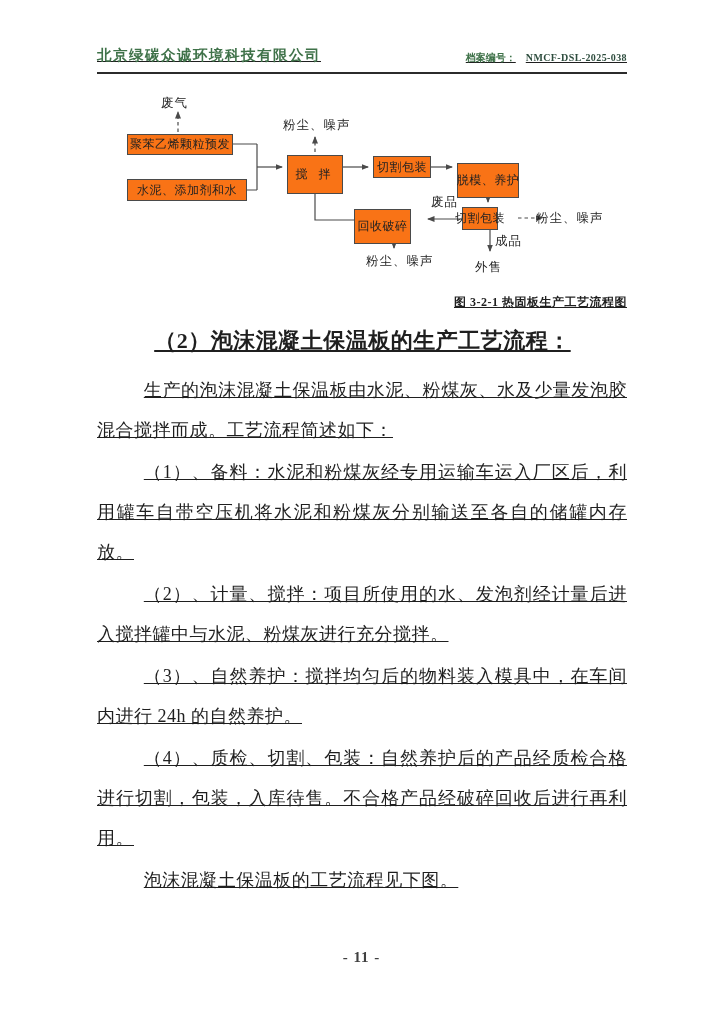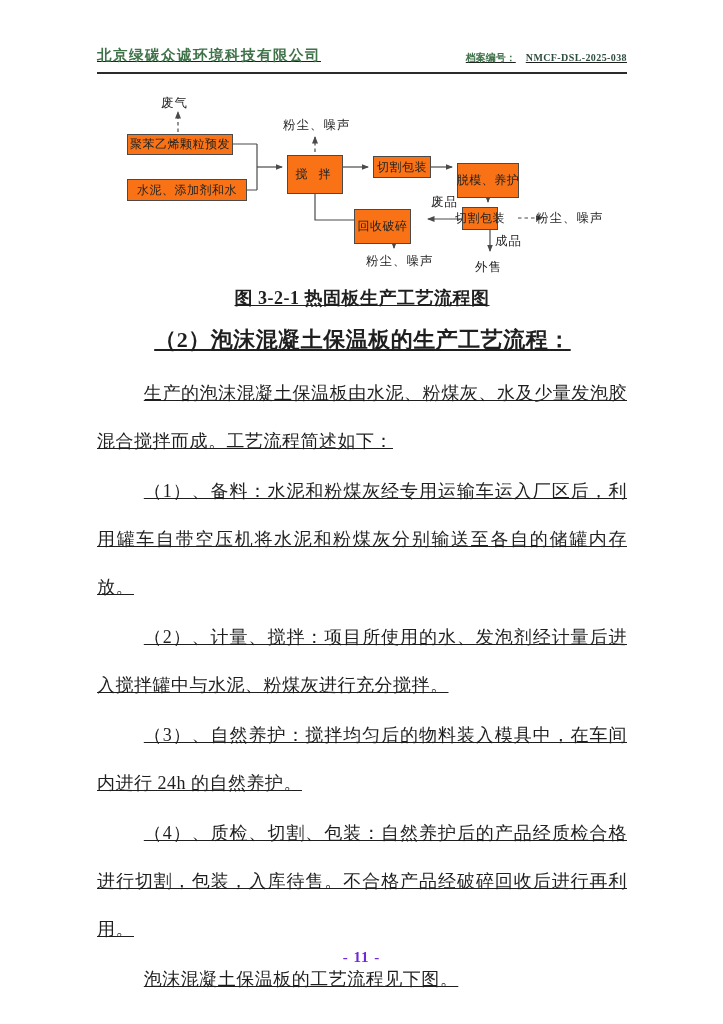--- a/index.html
+++ b/index.html
@@ -16,29 +16,29 @@
 
   
   .diagram { position:relative; width:540px; height:192px; margin-top:16px; margin-left:1px;
              font-size:12px; color:#222; }
   .diagram svg { position:absolute; left:0; top:0; }
   .node { position:absolute; border:1px solid #4a4a4a; background:#f97316; display:flex;
           align-items:center; justify-content:center; white-space:nowrap; letter-spacing:0.5px; }
   .dlabel { position:absolute; white-space:nowrap; font-size:12.5px; letter-spacing:1px; }
 
   
-  .caption { text-align:center; font-weight:bold; font-size:18px; margin-top:4px; letter-spacing:0.5px; }
+  .caption { text-align:right; font-weight:bold; font-size:12px; margin-top:12px; letter-spacing:0.5px; }
   .heading { font-weight:bold; font-size:22px; margin-top:15px; text-indent:2.6em; letter-spacing:0.5px; }
   .bodytext { margin-top:14px; }
-  .bodytext p { font-size:18px; line-height:48px; text-align:justify; text-indent:2.6em;
+  .bodytext p { font-size:18px; line-height:40px; text-align:justify; text-indent:2.6em;
                 letter-spacing:0.5px; margin-bottom:2px; }
 
   
   .footer { position:absolute; bottom:58px; left:0; width:100%; text-align:center;
-            font-size:15px; color:#6d28d9; font-weight:600; letter-spacing:1px; }
+            font-size:15px; color:#404040; font-weight:600; letter-spacing:1px; }
 </style>
 </head>
 <body>
 
 <div class="page">
 
   <div class="hdr">
     <span class="co">北京绿碳众诚环境科技有限公司</span>
     <span class="arc"><span>档案编号：</span><span class="num">NMCF-DSL-2025-038</span></span>
   </div>

